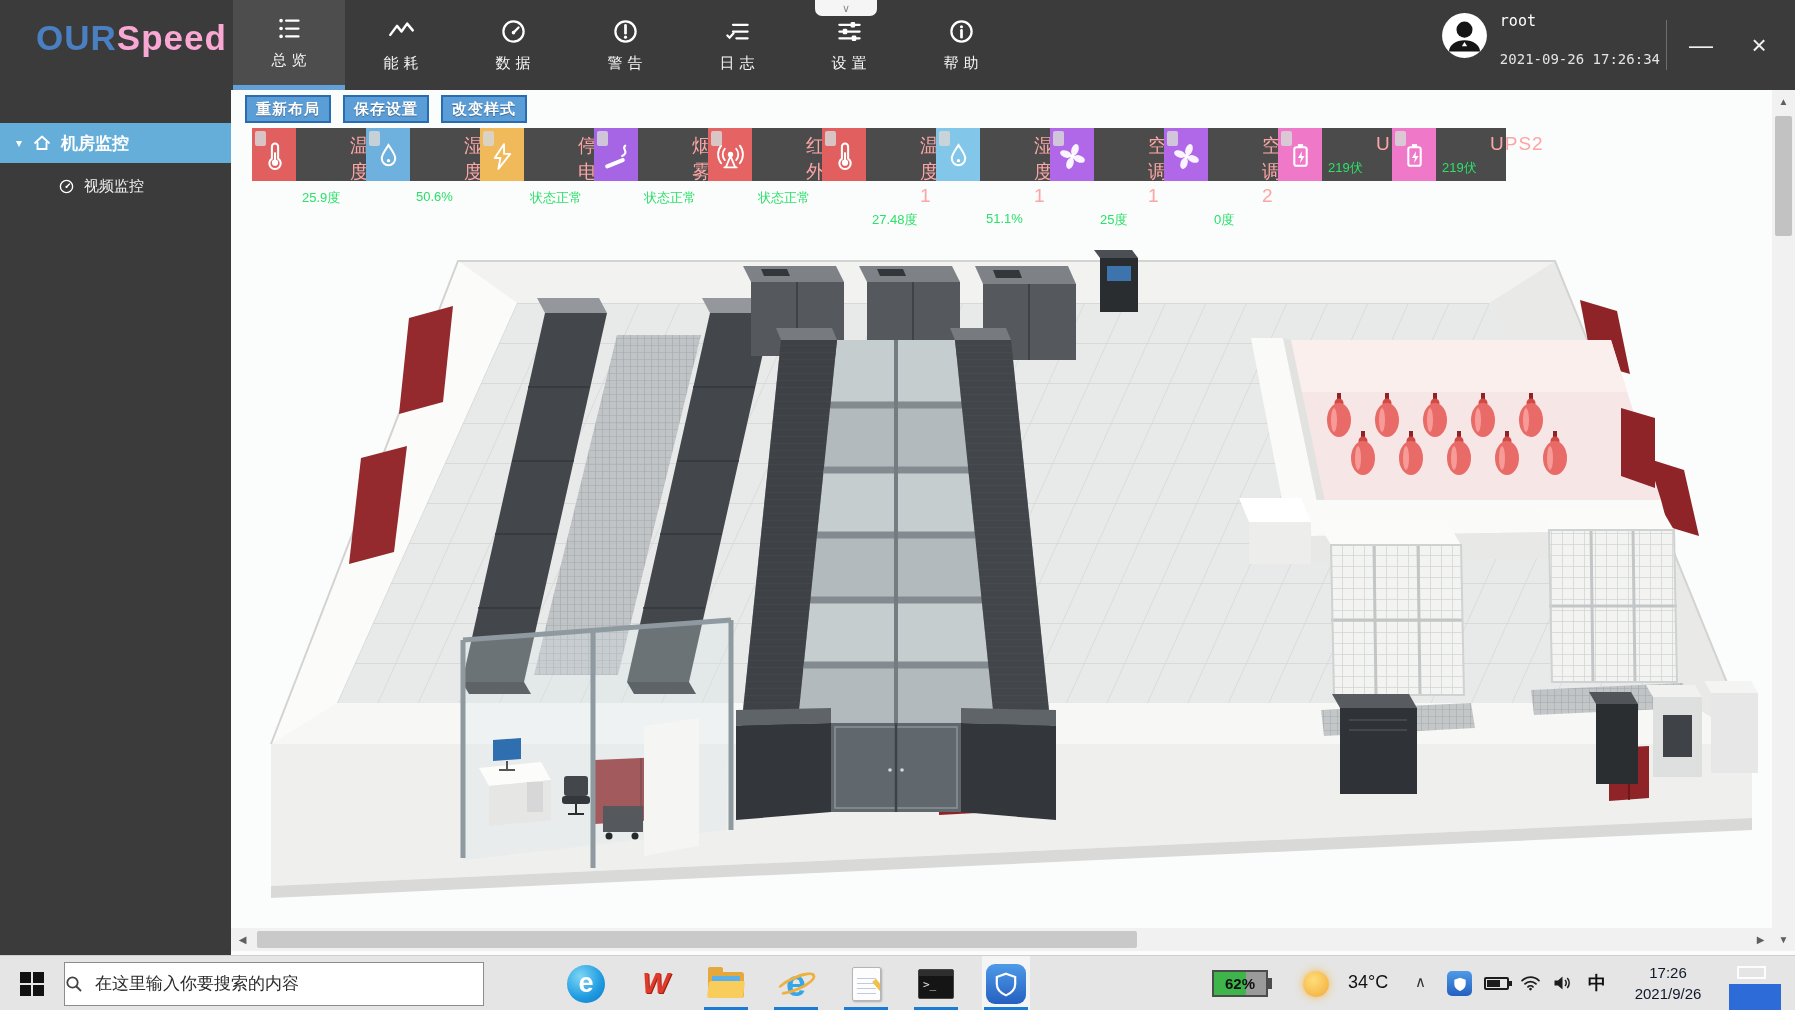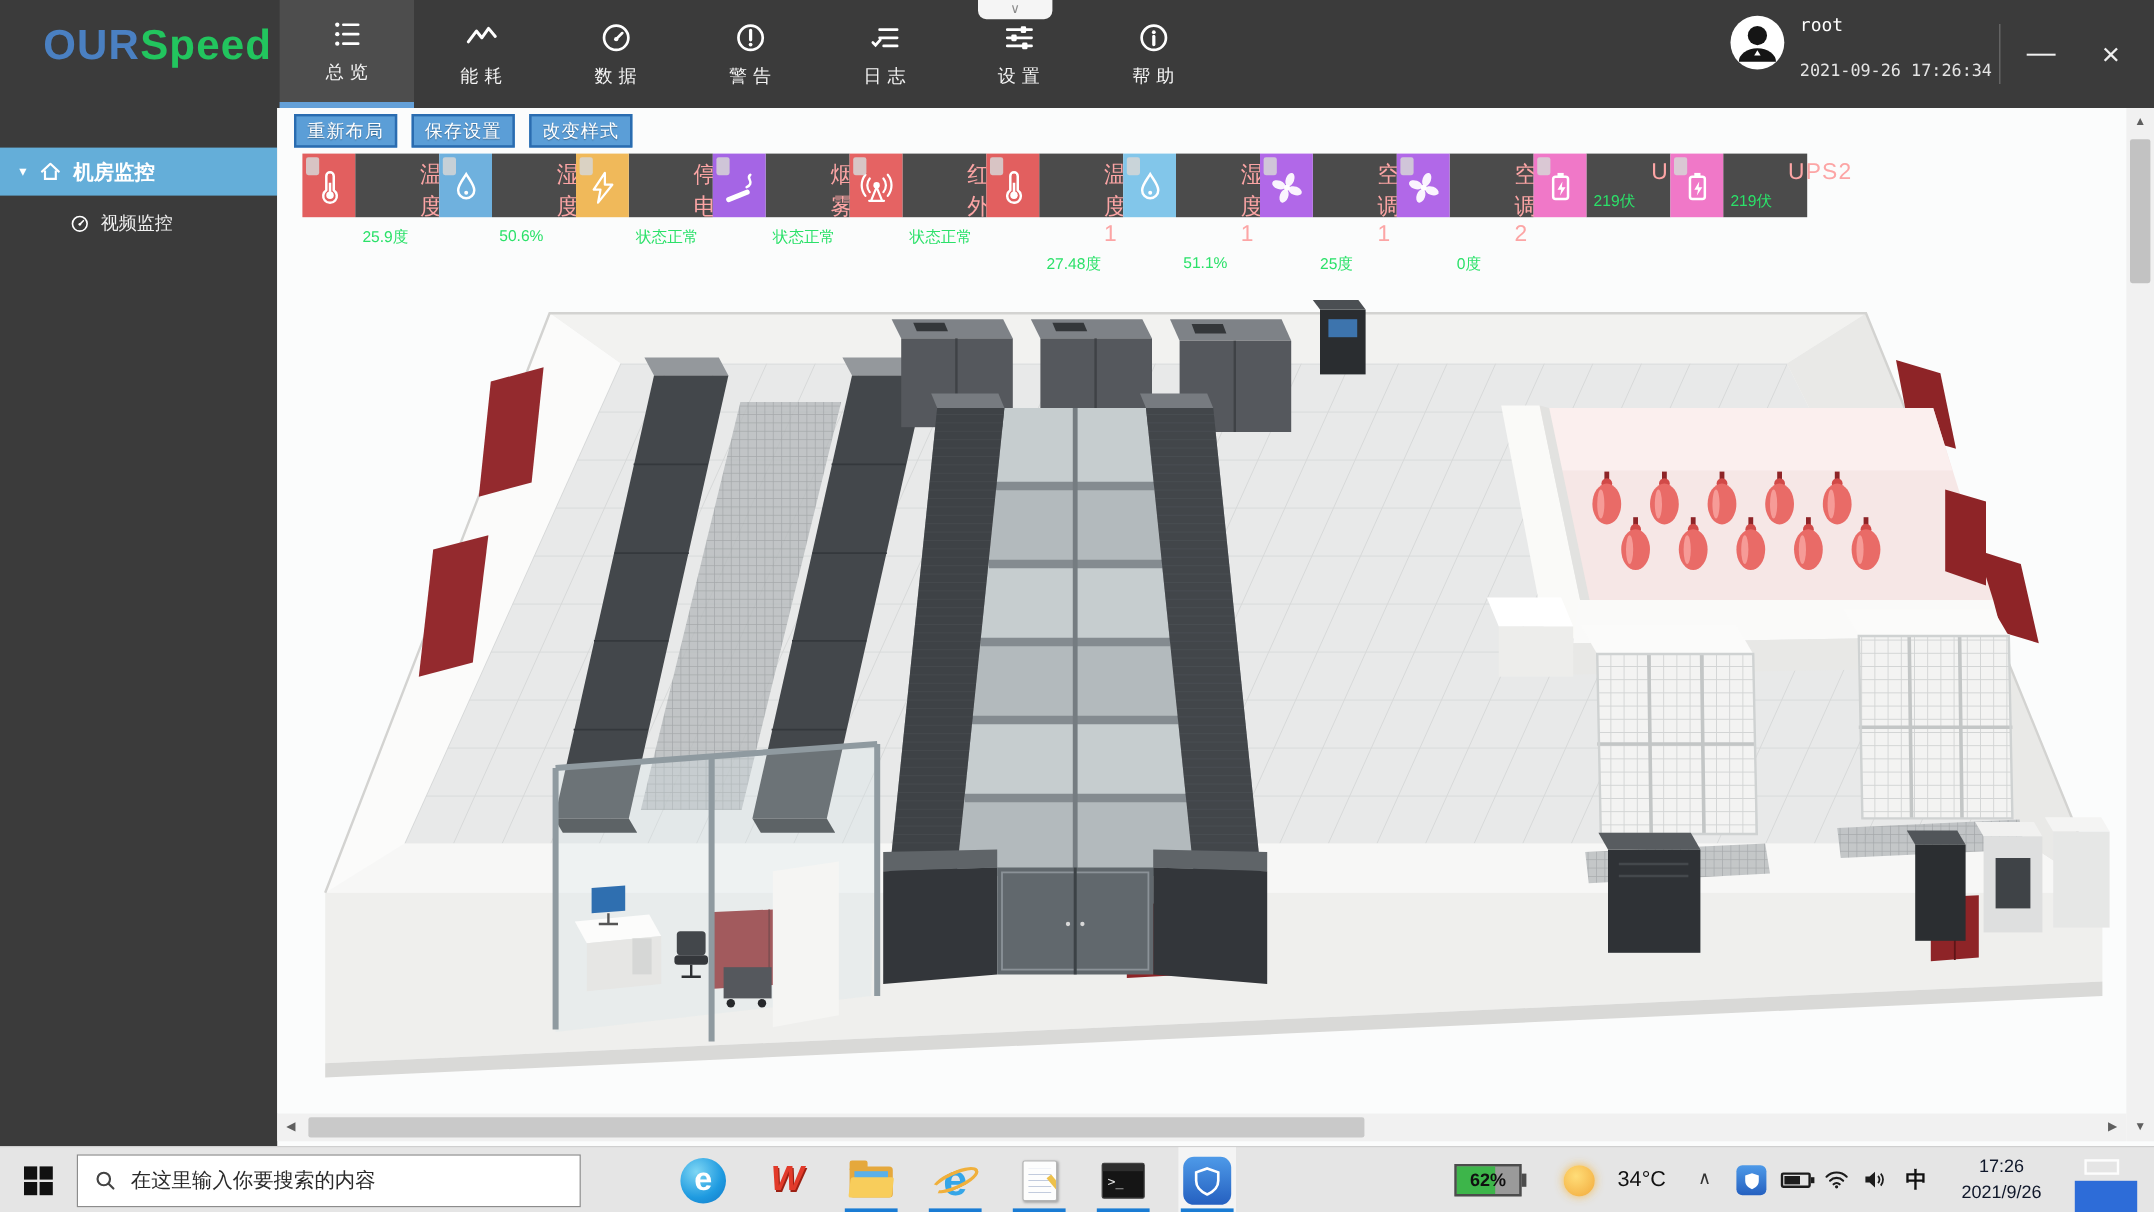--- a/index.html
+++ b/index.html
@@ -3,21 +3,21 @@
 <meta charset="utf-8">
 <style>
   * { margin:0; padding:0; box-sizing:border-box; }
   html,body { background:#222; }
   .stage { position:relative; width:1795px; height:1010px; background:#fbfcfc; overflow:hidden;
            font-family:"Liberation Sans","DejaVu Sans",sans-serif; }
 
   
   .navbar { position:absolute; left:0; top:0; width:1795px; height:90px; background:#3b3b3b; }
   .logo { position:absolute; left:36px; top:18px; font-size:35px; font-weight:bold; letter-spacing:1px; }
-  .logo .l1 { color:#4a80c2; } .logo .l2 { color:#22c55e; }
+  .logo .l1 { color:#4a80c2; } .logo .l2 { color:#f9a8d4; }
   .nav-items { position:absolute; left:233px; top:0; height:90px; display:flex; }
   .nav-item { width:112px; height:90px; display:flex; flex-direction:column; align-items:center; justify-content:center; gap:9px; cursor:pointer; }
   .nav-item.active { background:#4d4d4d; border-bottom:5px solid #64a0d8; }
   .nav-label { color:#f5f5f5; font-size:15px; letter-spacing:5px; margin-left:5px; }
   .nav-ico { width:27px; height:27px; }
   .collapse-tab { position:absolute; left:815px; top:0; width:62px; height:16px; background:#f5f5f5; border-radius:0 0 7px 7px; display:flex; align-items:center; justify-content:center; color:#8a8a8a; font-size:11px; line-height:10px; cursor:pointer; }
   .user-area { position:absolute; right:135px; top:12px; display:flex; gap:12px; }
   .avatar { width:47px; height:47px; }
   .user-txt { display:flex; flex-direction:column; justify-content:center; gap:21px; font-family:"DejaVu Sans Mono","Liberation Mono",monospace; }
   .user-name { color:#ffffff; font-size:15px; }
@@ -32,21 +32,21 @@
   .side-main { margin-top:33px; height:40px; background:#64aed9; display:flex; align-items:center; color:#fff; font-size:17px; font-weight:bold; cursor:pointer; }
   .side-caret { font-size:12px; margin:0 10px 0 16px; color:#fff; }
   .side-home { width:20px; height:20px; margin-right:9px; }
   .side-sub { height:46px; display:flex; align-items:center; padding-left:58px; color:#f0f0f0; font-size:15px; cursor:pointer; }
   .side-sub:first-of-type { margin-top:14px; }
   .side-gauge { width:17px; height:17px; margin-right:9px; }
 
   
   .content { position:absolute; left:231px; top:90px; width:1541px; height:838px; background:#fbfcfc; }
   .toolbar { position:absolute; left:14px; top:5px; display:flex; gap:12px; }
-  .tb-btn { height:28px; padding:0 9px; background:#5b9ed7; border:2px solid #2a6cb0; color:#fff; font-size:15px; font-weight:normal; letter-spacing:1px; display:flex; align-items:center; cursor:pointer; text-shadow:0 1px 1px rgba(0,0,0,.35); }
+  .tb-btn { height:28px; padding:0 9px; background:#5b9ed7; border:2px solid #2a6cb0; color:#fff; font-size:15px; font-weight:bold; letter-spacing:1px; display:flex; align-items:center; cursor:pointer; text-shadow:0 1px 1px rgba(0,0,0,.35); }
   .sensor-strip { position:absolute; left:21px; top:38px; display:flex; }
   .tile { width:114px; height:53px; display:flex; cursor:pointer; }
   .tile-ico { position:relative; width:44px; height:53px; display:flex; align-items:center; justify-content:center; }
   .tile-handle { position:absolute; left:3px; top:3px; width:11px; height:15px; background:#d6d6d6; border-radius:2px; opacity:.85; }
   .tile-ico svg { width:31px; height:31px; margin-top:4px; }
   .tile-body { width:70px; height:53px; background:#4b4b4b; padding:5px 0 0 6px; }
   .tile-name { color:#fca5a5; font-size:19px; letter-spacing:1px;margin-left:48px; }
   .tile-value { color:#2be169; font-size:13px; margin-top:4px; }
   .scene { position:absolute; left:0; top:80px; width:1541px; height:748px; }
 
@@ -55,21 +55,21 @@
   .hscroll { position:absolute; left:231px; top:928px; width:1541px; height:23px; background:#f1f1f1; }
   .scroll-arrow { position:absolute; color:#5f5f5f; font-size:10px; display:flex; align-items:center; justify-content:center; width:23px; height:23px; cursor:pointer; }
   .vthumb { position:absolute; left:3px; top:26px; width:17px; height:120px; background:#c2c2c2; border-radius:2px; cursor:pointer; }
   .hthumb { position:absolute; top:3px; left:26px; height:17px; width:880px; background:#c9c9c9; border-radius:2px; cursor:pointer; }
 
   
   .taskbar { position:absolute; left:0; top:955px; width:1795px; height:55px; background:#e5e5e5; border-top:1px solid #cfcfcf; }
   .start-btn { position:absolute; left:10px; top:0; width:44px; height:55px; display:flex; align-items:center; justify-content:center; cursor:pointer; }
   .win-logo { width:24px; height:24px; display:grid; grid-template-columns:11px 11px; grid-template-rows:11px 11px; gap:2px; }
   .win-logo div { background:#111; }
-  .search-box { position:absolute; left:64px; top:6px; width:420px; height:44px; background:#fff; border:1px solid #8c8c8c; display:flex; align-items:center; padding-left:14px; gap:12px; }
+  .search-box { position:absolute; left:64px; top:6px; width:420px; height:44px; background:#fff; border:1px solid #8c8c8c; display:flex; align-items:center; gap:12px; }
   .search-box input { border:none; outline:none; font-size:17px; color:#222; width:330px; font-family:inherit; background:transparent; }
   .search-box input::placeholder { color:#2b2b2b; opacity:1; }
   .tb-app { position:absolute; top:0; width:48px; height:55px; display:flex; align-items:center; justify-content:center; cursor:pointer; }
   .tb-app.active-app { background:#f4f4f4; }
   .tb-app.running::after { content:""; position:absolute; left:2px; bottom:0; width:44px; height:4px; background:#1a7cd4; }
   .ico-edge { width:38px; height:38px; border-radius:50%; background:radial-gradient(circle at 35% 30%,#7ed6f4,#1e9ae0 60%,#1277c6); color:#fff; font-size:27px; font-weight:bold; display:flex; align-items:center; justify-content:center; }
   .ico-wps { color:#e23a2a; font-size:29px; font-weight:900; font-style:italic; text-shadow:1px 1px 0 #9c2013; }
   .ico-folder { position:relative; width:36px; height:29px; }
   .ico-folder .back { position:absolute; left:0; top:3px; width:36px; height:26px; background:#e5a83c; border-radius:3px; }
   .ico-folder .tab { position:absolute; left:0; top:-2px; width:15px; height:8px; background:#e5a83c; border-radius:2px 2px 0 0; }

